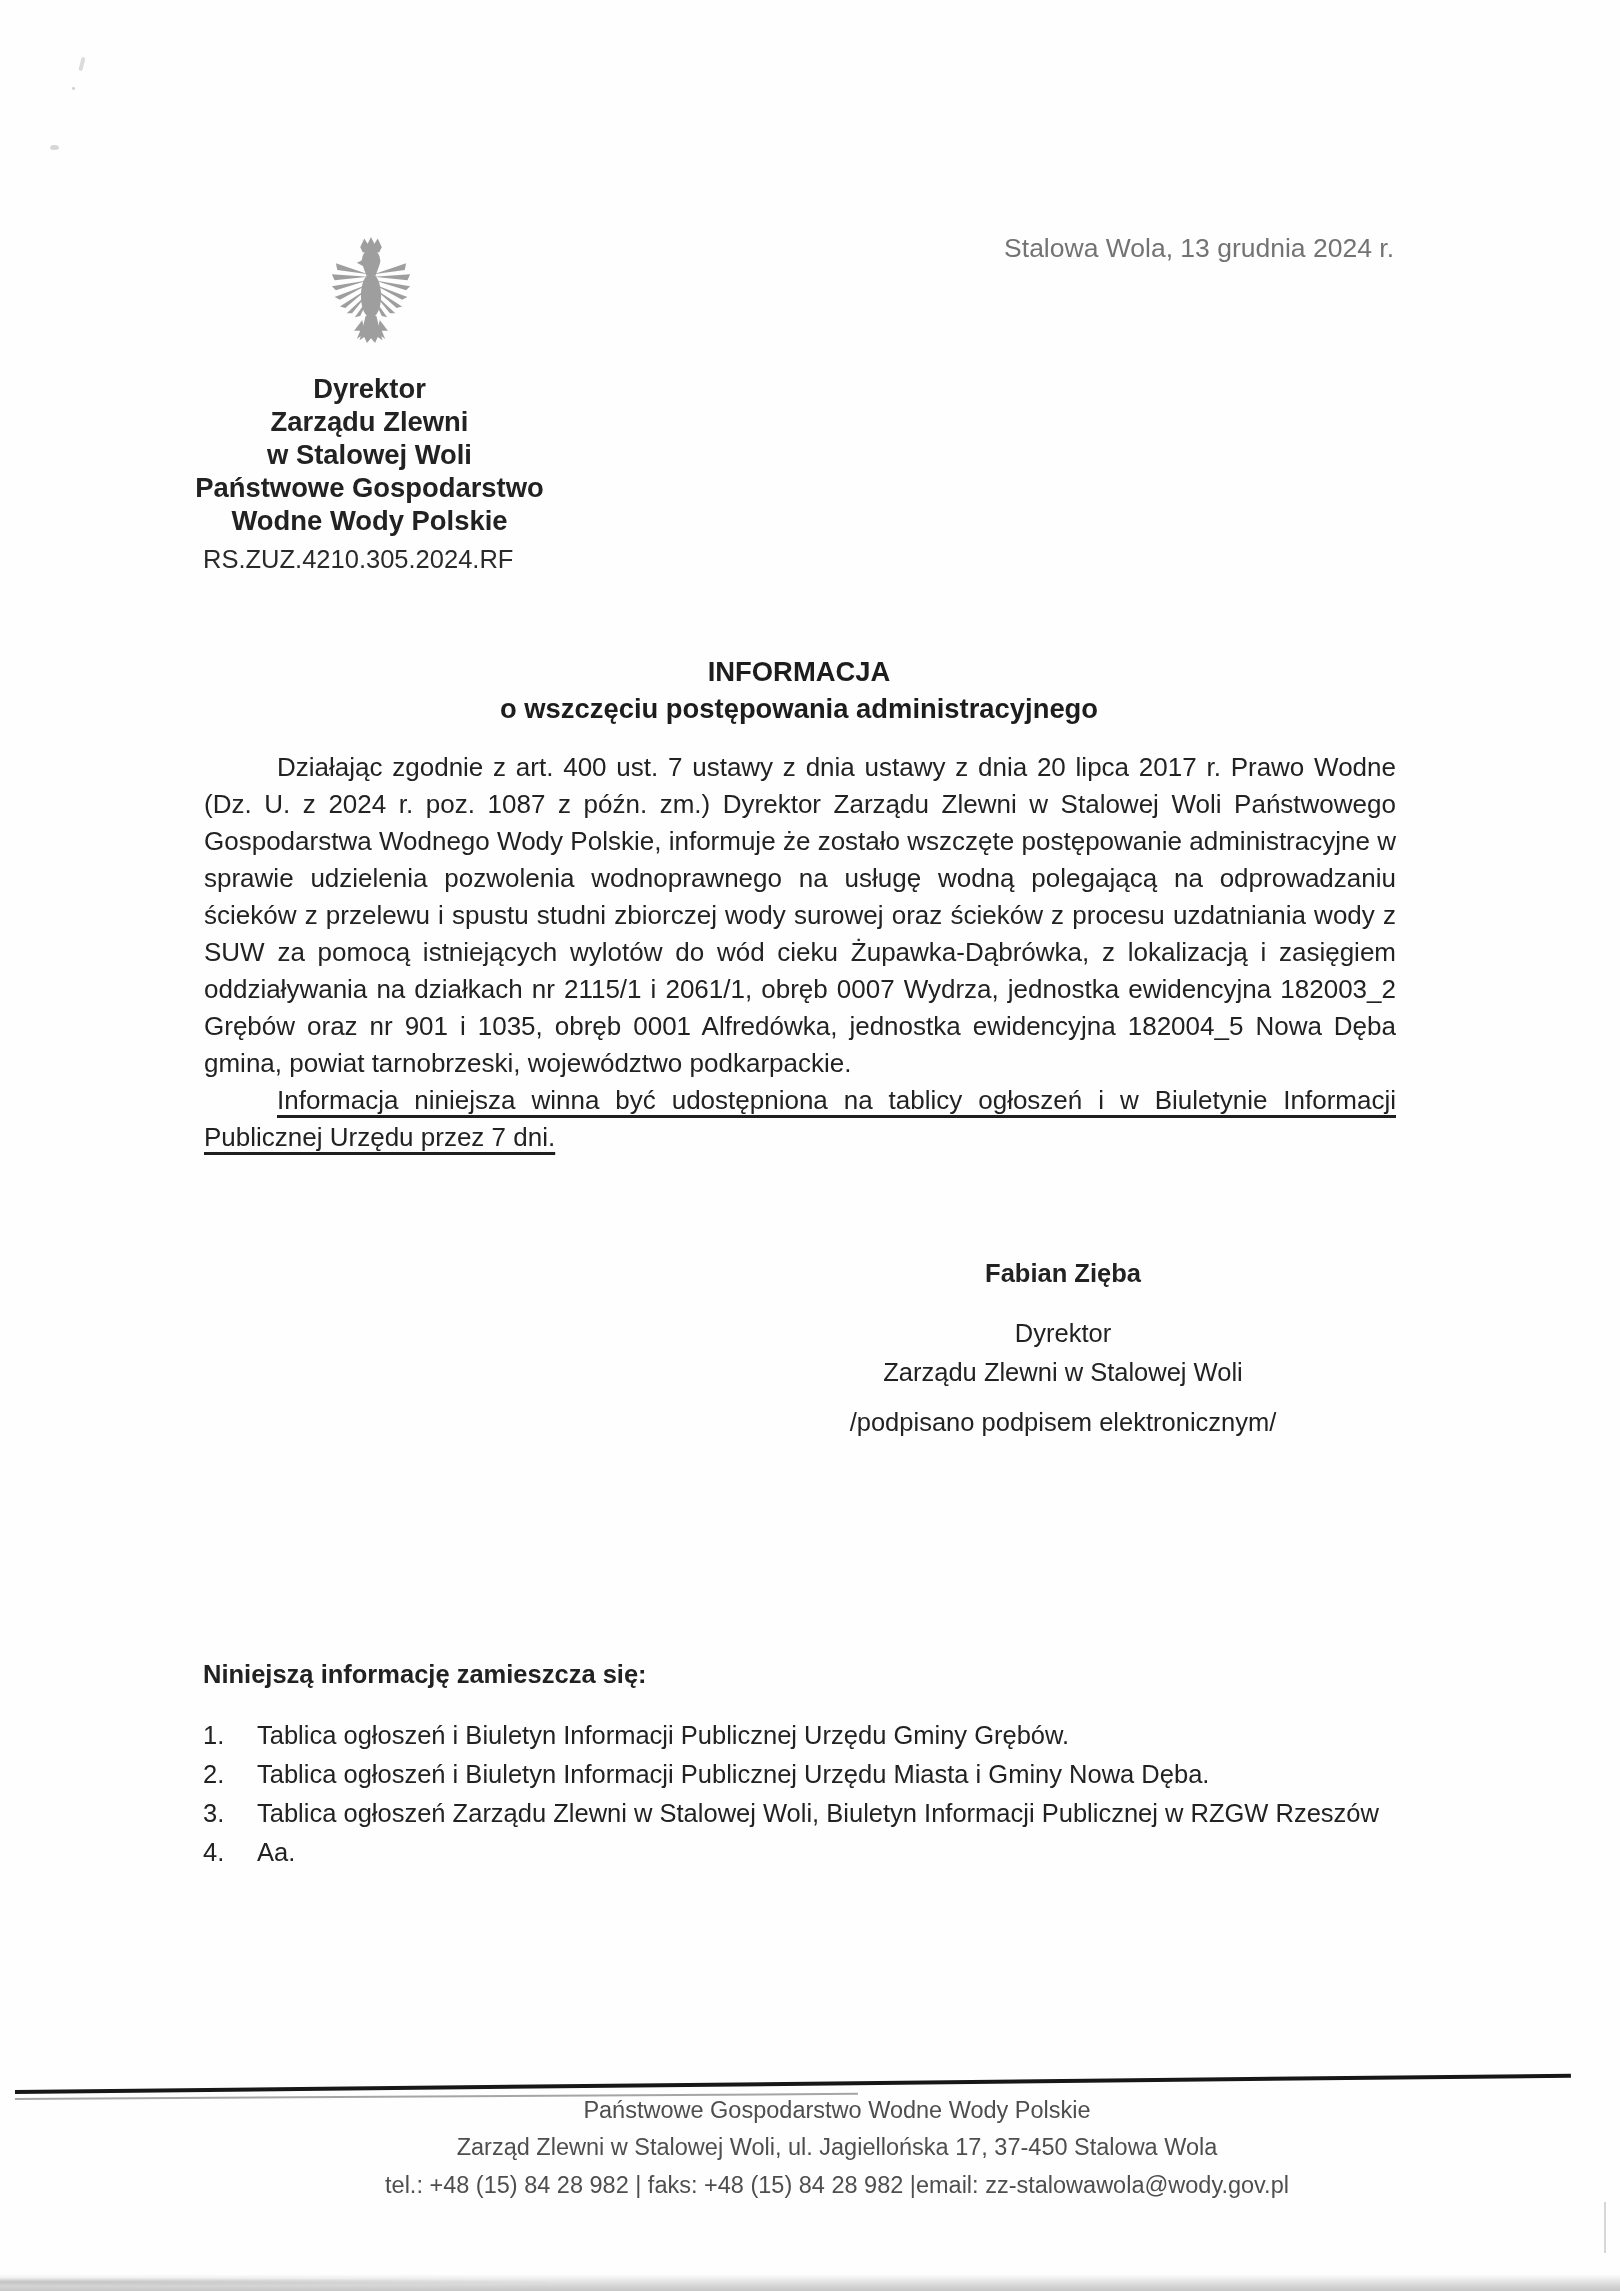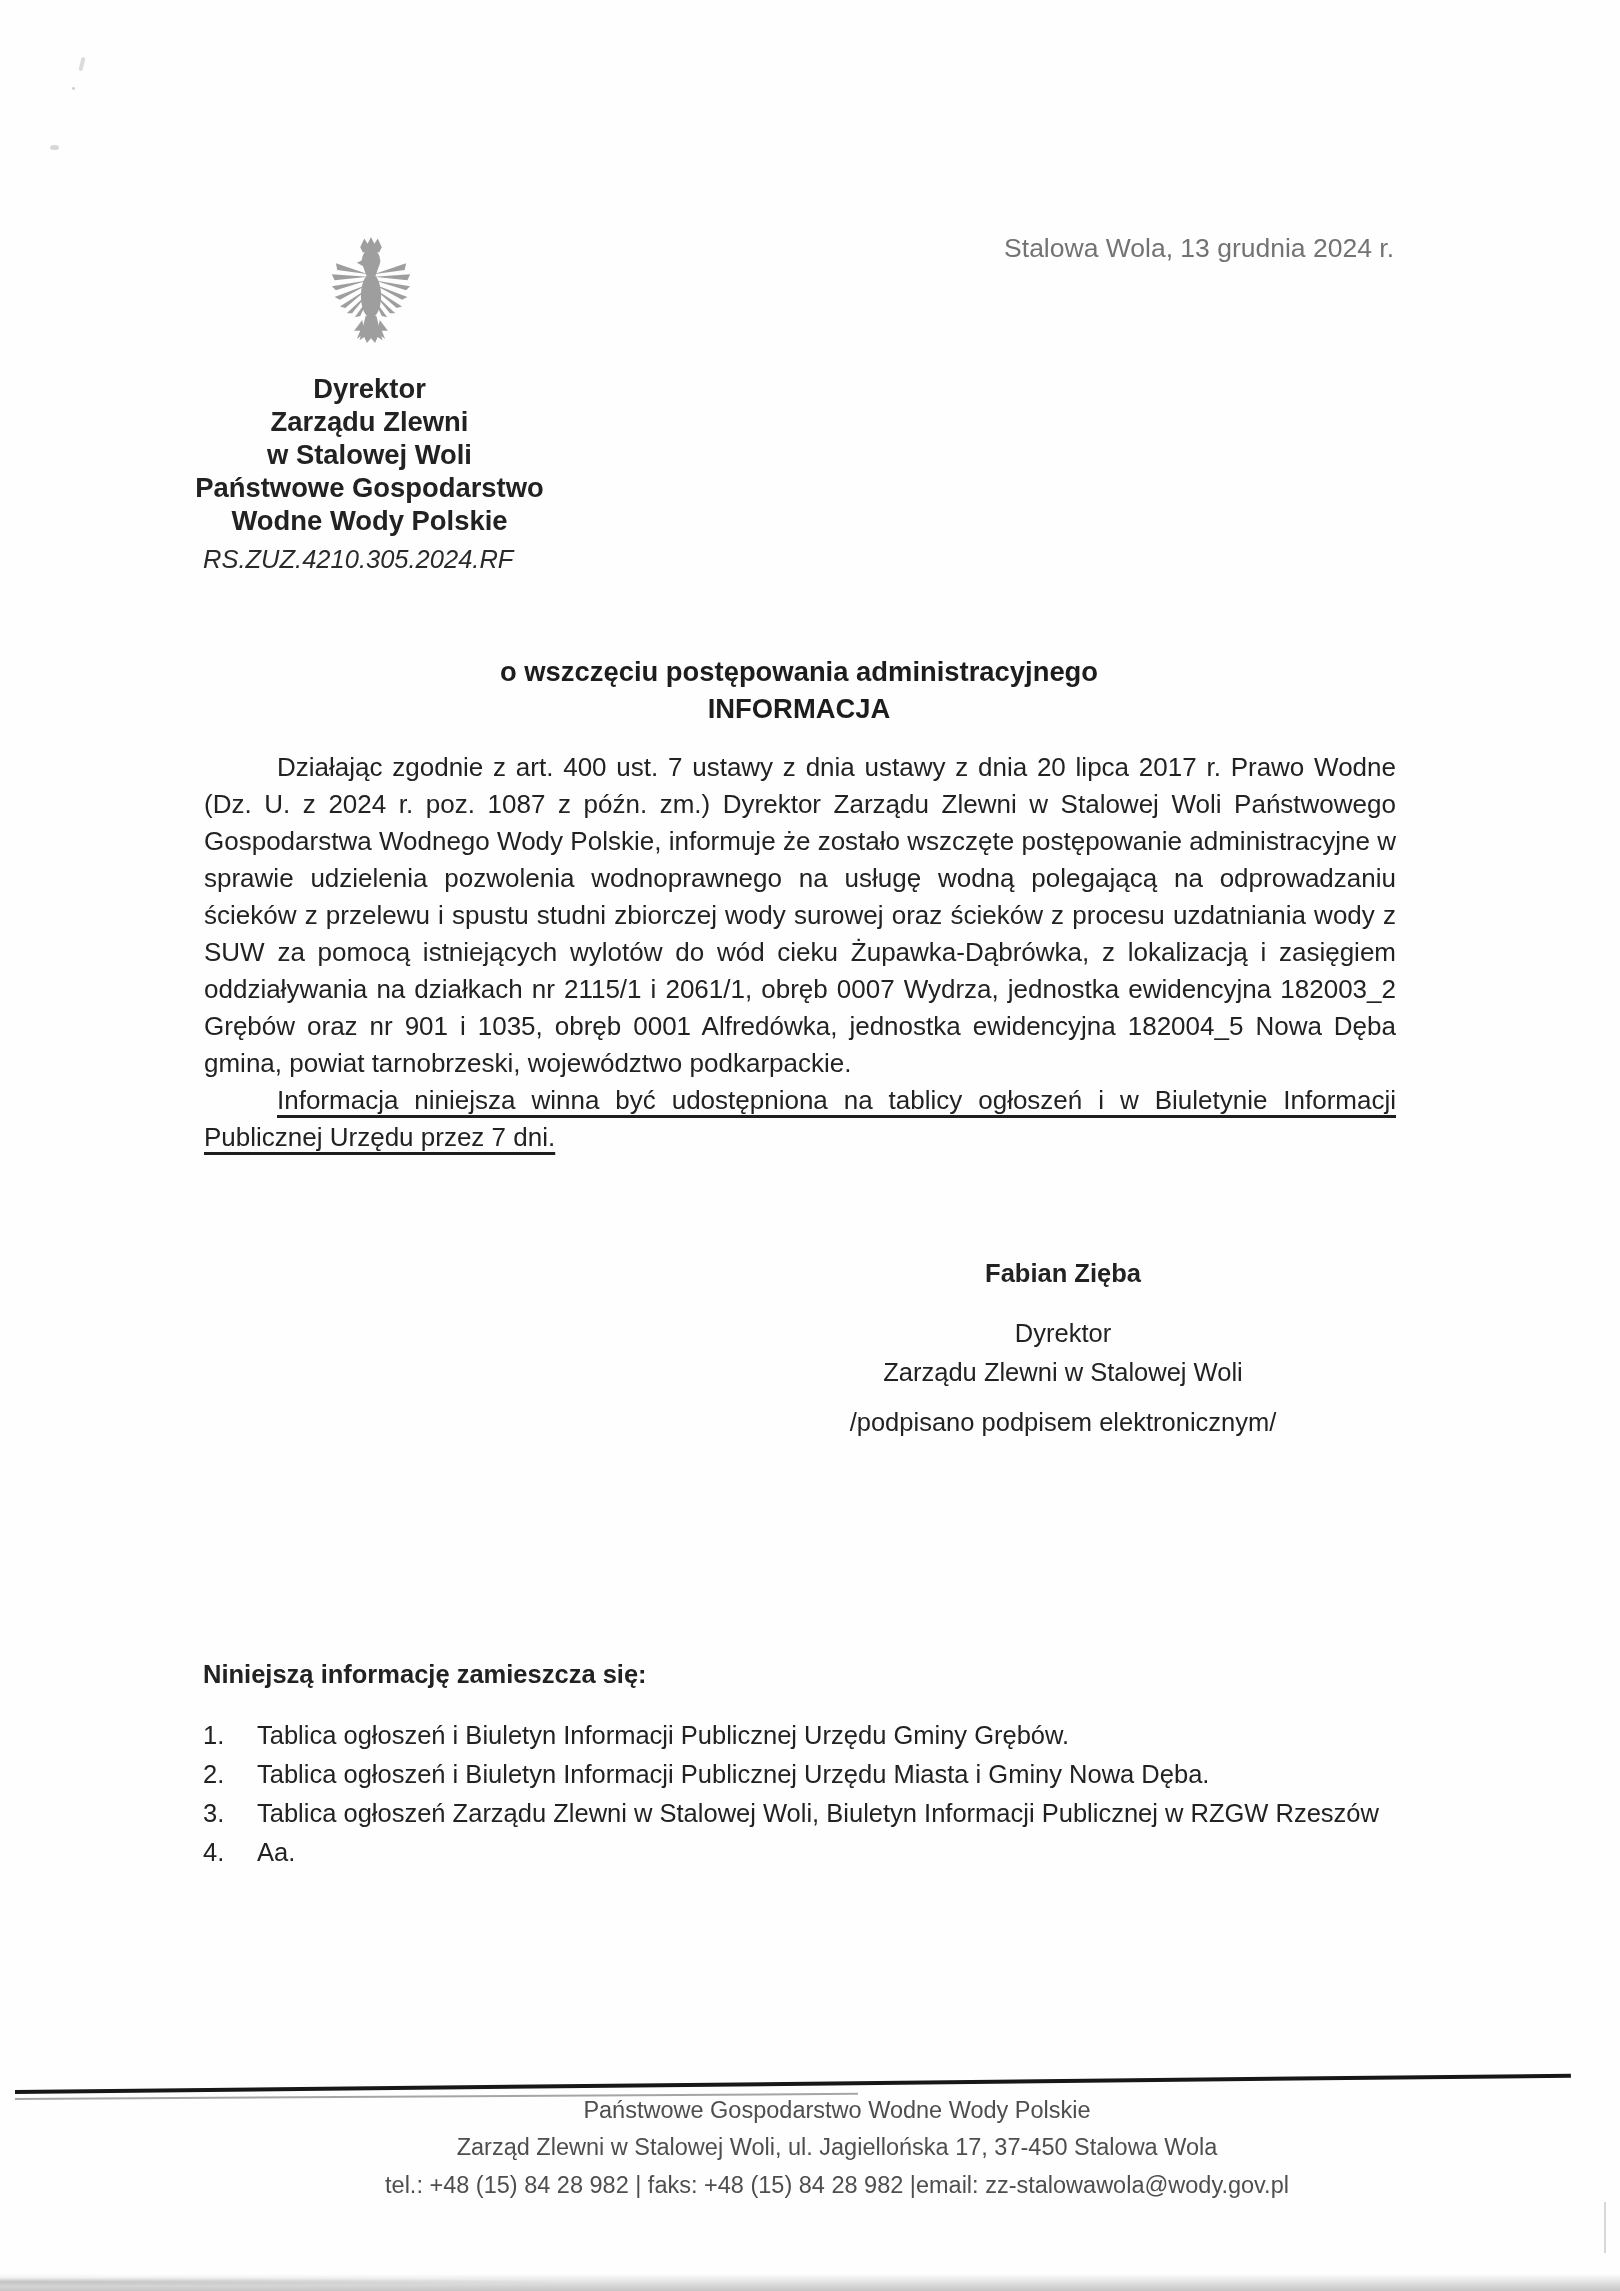--- a/index.html
+++ b/index.html
@@ -21,21 +21,21 @@
     position:absolute;left:312px;top:235px;width:118px;height:135px;
     opacity:.82;filter:blur(0.4px) contrast(.95);
   }
   
   .sender{
     position:absolute;left:154px;top:372px;width:431px;
     text-align:center;font-weight:bold;font-size:27.4px;line-height:33px;
     color:#222;
   }
   .ref-number{
-    position:absolute;left:203px;top:545px;font-size:25.5px;color:#2a2a2a;font-style:italic;
+    position:absolute;left:203px;top:545px;font-size:25.5px;color:#2a2a2a;
   }
   
   .doc-title{
     position:absolute;left:204px;top:653px;width:1190px;
     text-align:center;font-weight:bold;font-size:27.4px;line-height:37px;color:#1d1d1d;
   }
   
   .body-text{
     position:absolute;left:204px;top:749px;width:1192px;
     font-size:26px;line-height:37px;text-align:justify;color:#222;
@@ -149,22 +149,22 @@
     <div>Dyrektor</div>
     <div>Zarządu Zlewni</div>
     <div>w Stalowej Woli</div>
     <div>Państwowe Gospodarstwo</div>
     <div>Wodne Wody Polskie</div>
   </div>
 
   <div class="ref-number">RS.ZUZ.4210.305.2024.RF</div>
 
   <div class="doc-title">
+    <div>INFORMACJA</div>
     <div>o wszczęciu postępowania administracyjnego</div>
-    <div>INFORMACJA</div>
   </div>
 
   <div class="body-text">
     <p>Działając zgodnie z art. 400 ust. 7 ustawy z dnia ustawy z dnia 20 lipca 2017 r. Prawo Wodne (Dz. U. z 2024 r. poz. 1087 z późn. zm.) Dyrektor Zarządu Zlewni w Stalowej Woli Państwowego Gospodarstwa Wodnego Wody Polskie, informuje że zostało wszczęte postępowanie administracyjne w sprawie udzielenia pozwolenia wodnoprawnego na usługę wodną polegającą na odprowadzaniu ścieków z przelewu i spustu studni zbiorczej wody surowej oraz ścieków z procesu uzdatniania wody z SUW za pomocą istniejących wylotów do wód cieku Żupawka-Dąbrówka, z lokalizacją i zasięgiem oddziaływania na działkach nr 2115/1 i 2061/1, obręb 0007 Wydrza, jednostka ewidencyjna 182003_2 Grębów oraz nr 901 i 1035, obręb 0001 Alfredówka, jednostka ewidencyjna 182004_5 Nowa Dęba gmina, powiat tarnobrzeski, województwo podkarpackie.</p>
     <p class="underlined">Informacja niniejsza winna być udostępniona na tablicy ogłoszeń i w Biuletynie Informacji Publicznej Urzędu przez 7 dni.</p>
   </div>
 
   <div class="signature">
     <div class="sig-name">Fabian Zięba</div>
     <div class="sig-role1">Dyrektor</div>

